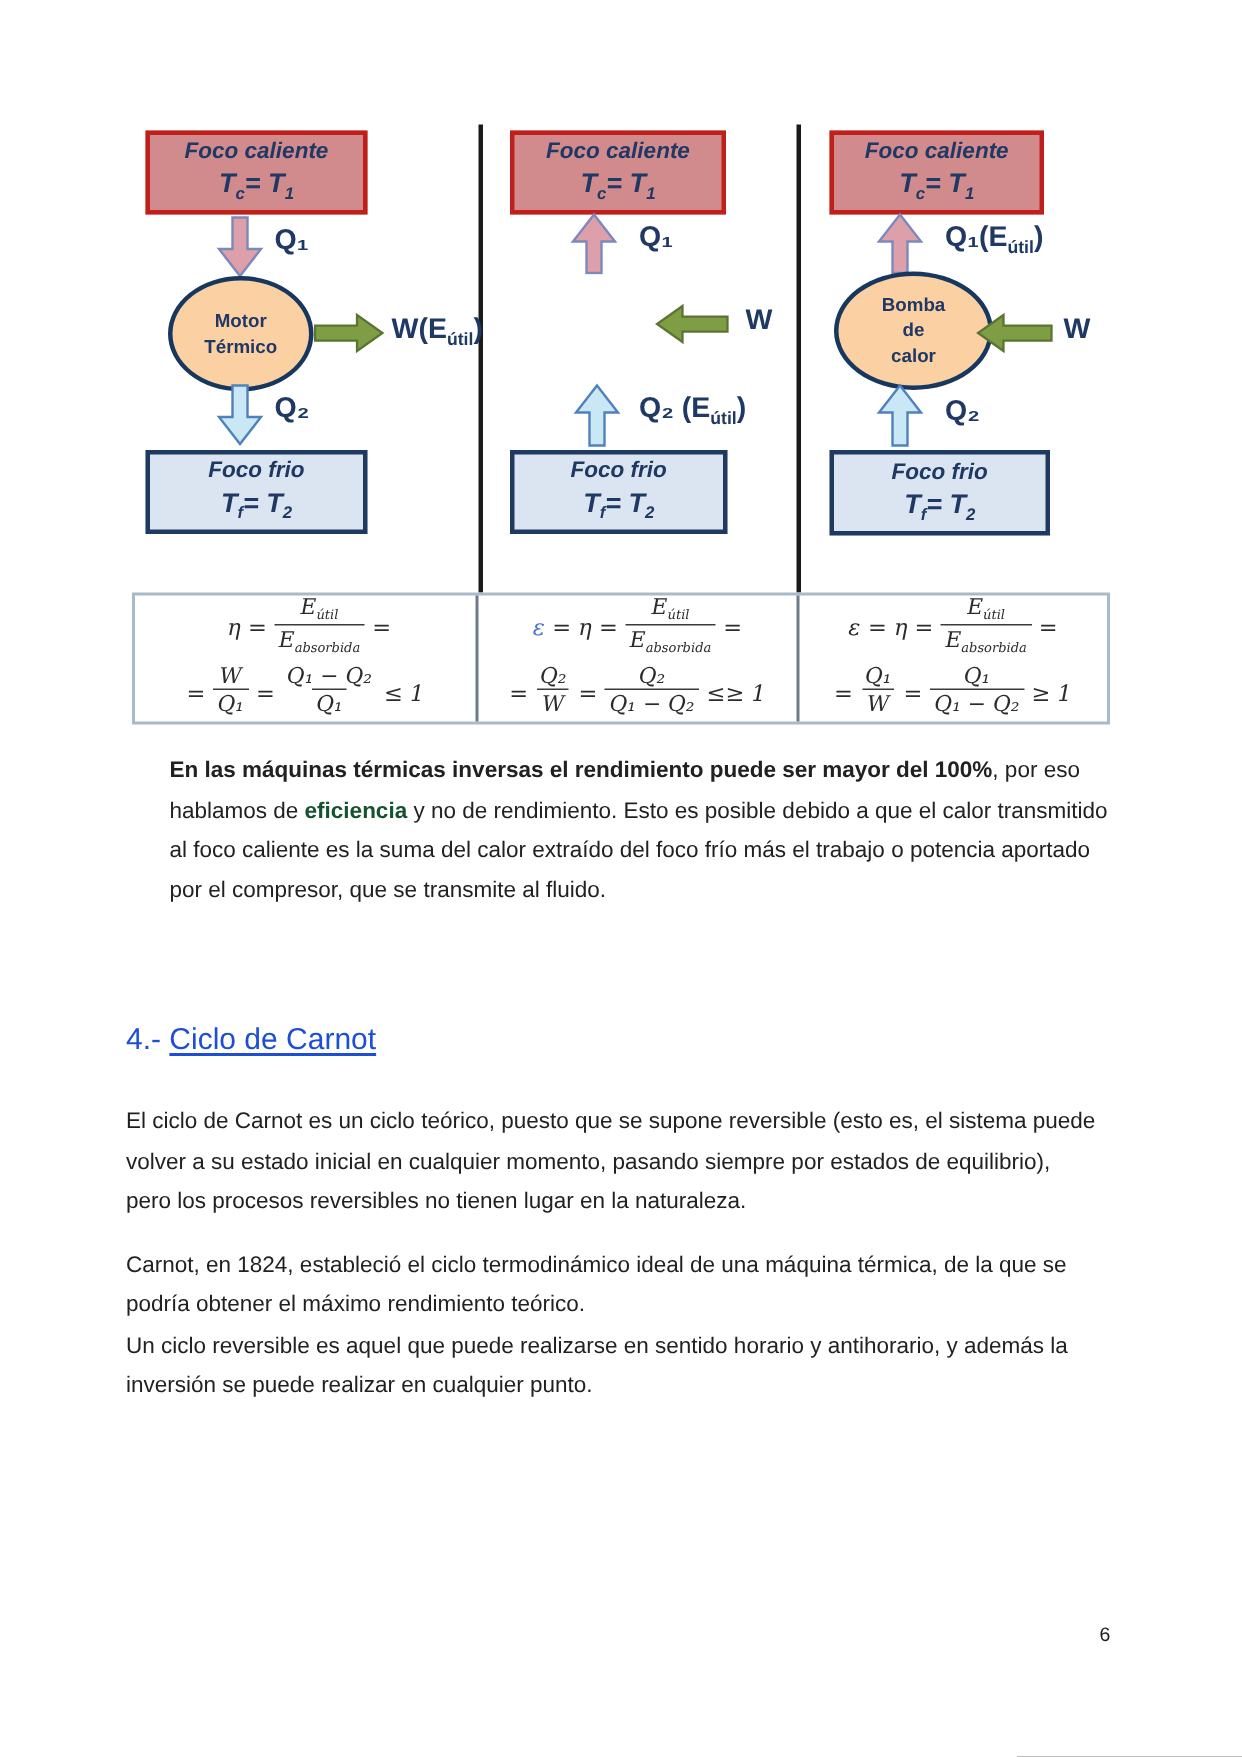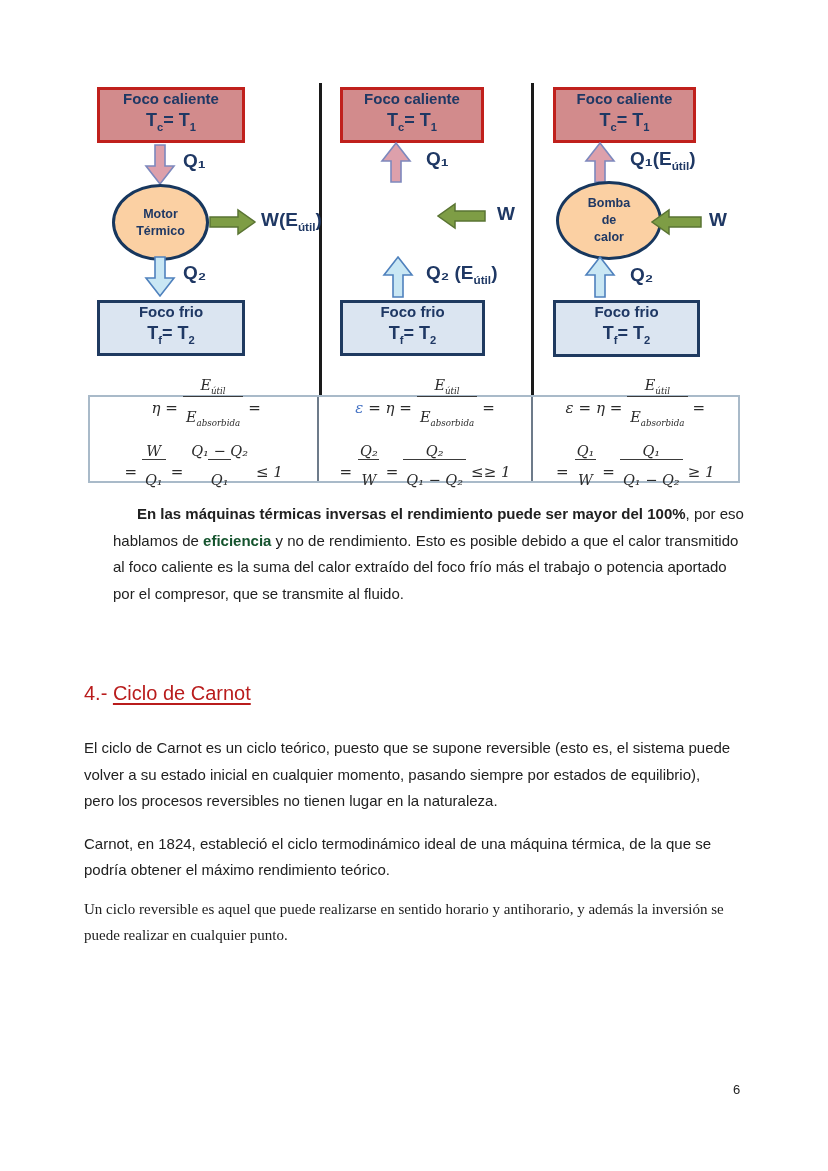--- a/index.html
+++ b/index.html
@@ -8,21 +8,21 @@
   .abs{position:absolute;}
 
   
   .hdr{position:absolute;left:88px;top:21px;width:666px;display:flex;justify-content:space-between;
        font-size:13.5px;color:#1a1a1a;letter-spacing:.1px;}
 
   
   .hotbox{background:#d28b8c;border:3px solid #c0201c;}
   .coldbox{background:#dbe5f1;border:3px solid #1f3a60;}
   .resbox{box-sizing:border-box;text-align:center;color:#1f3864;font-weight:bold;
-          display:flex;flex-direction:column;line-height:1.25;}
+          display:flex;flex-direction:column;justify-content:center;line-height:1.25;font-style:italic;}
   .resbox .t1{font-size:15px;}
   .resbox .t2{font-size:18px;}
   .resbox sub,.qlbl sub{font-size:.62em;font-weight:bold;}
 
   
   .ellipse{box-sizing:border-box;background:#fbd0a3;border:3px solid #17375e;border-radius:50%;
            color:#1f3864;font-weight:bold;font-size:12.5px;text-align:center;
            display:flex;flex-direction:column;justify-content:center;line-height:1.35;}
 
   .qlbl{color:#1f3864;font-weight:bold;font-size:19px;white-space:nowrap;}
@@ -33,30 +33,30 @@
   .ftable{position:absolute;left:88px;top:395px;width:652px;height:88px;box-sizing:border-box;
           border:2px solid #a9bac9;display:flex;}
   .fcell{box-sizing:border-box;display:flex;flex-direction:column;align-items:center;
          justify-content:center;gap:3px;}
   .fcell.c1{width:230px;border-right:2px solid #6d7b8a;}
   .fcell.c2{width:214px;border-right:2px solid #6d7b8a;}
   .fcell.c3{width:206px;}
   .formula{font-family:"DejaVu Serif",serif;font-style:italic;font-size:15px;color:#2b2b2b;}
   .fline{display:flex;align-items:center;gap:5px;white-space:nowrap;}
   .frac{display:inline-flex;flex-direction:column;align-items:center;line-height:1.15;font-size:14.5px;}
-  .frac .den{border-top:1.2px solid #3a3a3a;padding:12px 3px;}
+  .frac .den{border-top:1.2px solid #3a3a3a;padding:2px 3px;}
   .frac .num{padding:0 3px;}
   .formula sub{font-size:.6em;}
   .eps-blue{color:#4472c4;}
 
   
   .para{font-size:15px;line-height:26.5px;color:#212121;margin:0;}
-  .b{font-weight:bold;margin-left:24px;}
+  .b{font-weight:bold;}
   .accent{font-weight:bold;color:#14532d;}
-  .heading{font-size:20px;color:#b91c1c;}
+  .heading{font-size:20px;color:#1d4ed8;}
   .heading .u{text-decoration:underline;text-underline-offset:3px;}
   .pgnum{font-size:13px;color:#222;}
 </style>
 </head>
 <body>
 
 <div class="page">
 
 
   <div class="abs divline" style="left:319px;top:83px;height:312px;"></div>
@@ -217,18 +217,18 @@
     <p class="para"><span class="b">En las máquinas térmicas inversas el rendimiento puede ser mayor del 100%</span><span>, por eso hablamos de </span><span class="accent">eficiencia</span><span> y no de rendimiento. Esto es posible debido a que el calor transmitido al foco caliente es la suma del calor extraído del foco frío más el trabajo o potencia aportado por el compresor, que se transmite al fluido.</span></p>
   </div>
 
   <div class="abs heading" style="left:84px;top:682px;">
     <span>4.- </span><span class="u">Ciclo de Carnot</span>
   </div>
 
   <div class="abs" style="left:84px;top:735px;width:648px;">
     <p class="para">El ciclo de Carnot es un ciclo teórico, puesto que se supone reversible (esto es, el sistema puede volver a su estado inicial en cualquier momento, pasando siempre por estados de equilibrio), pero los procesos reversibles no tienen lugar en la naturaleza.</p>
     <p class="para" style="margin-top:16px;">Carnot, en 1824, estableció el ciclo termodinámico ideal de una máquina térmica, de la que se podría obtener el máximo rendimiento teórico.</p>
-    <p class="para" style="margin-top:12px;font-family:Liberation Serif, serif;">Un ciclo reversible es aquel que puede realizarse en sentido horario y antihorario, y además la inversión se puede realizar en cualquier punto.</p>
+    <p class="para" style="margin-top:1px;">Un ciclo reversible es aquel que puede realizarse en sentido horario y antihorario, y además la inversión se puede realizar en cualquier punto.</p>
   </div>
 
   <span class="abs pgnum" style="left:733px;top:1082px;">6</span>
 
 </div>
 
 </body></html>

